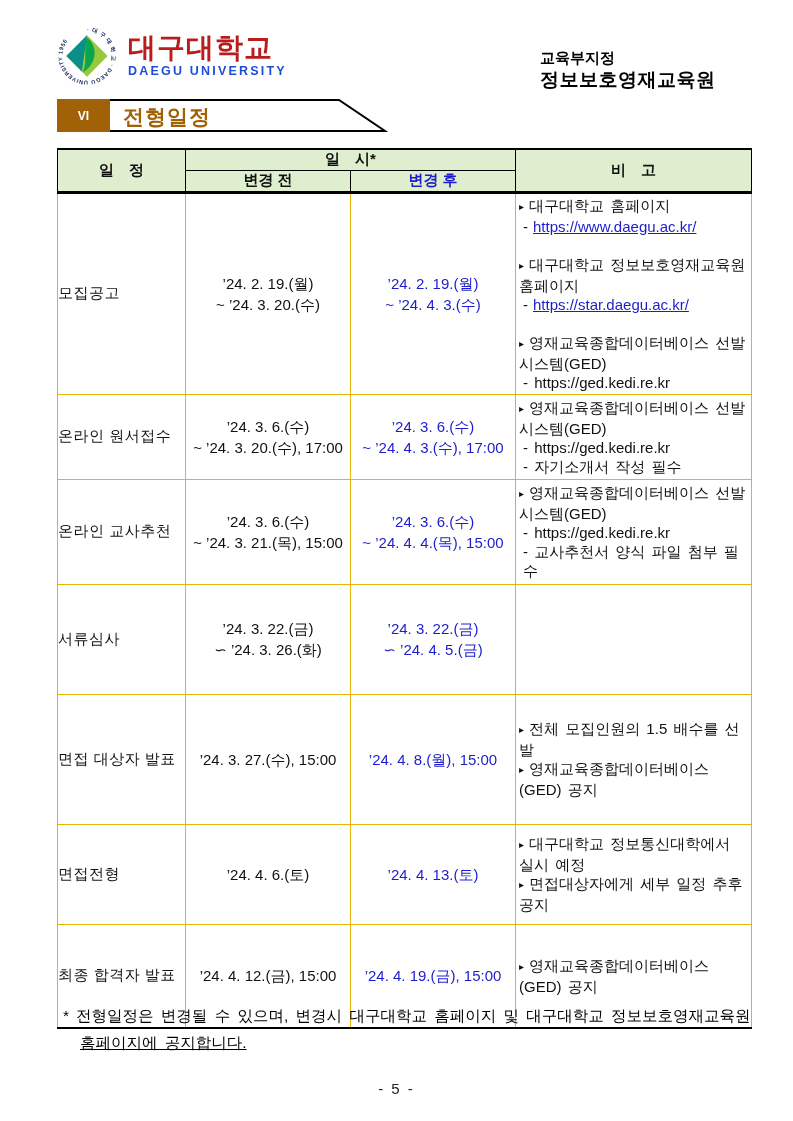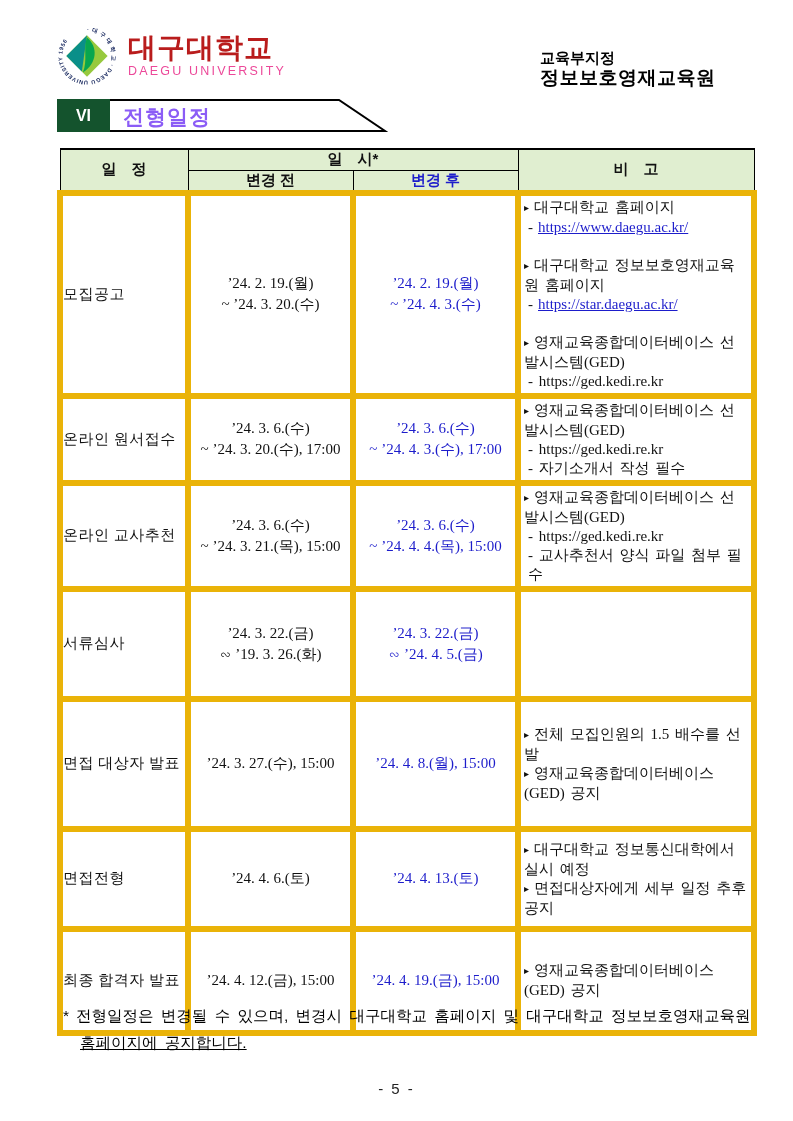--- a/index.html
+++ b/index.html
@@ -5,40 +5,40 @@
   * { margin:0; padding:0; box-sizing:border-box; }
   html,body { background:#ffffff; }
   body { font-family:"Liberation Sans","DejaVu Sans",sans-serif; color:#111; }
   .page { position:relative; width:793px; height:1121px; background:#fff; overflow:hidden; }
 
   
   .logo { position:absolute; left:55px; top:24px; display:flex; align-items:center; }
   .seal { width:64px; height:64px; flex:0 0 auto; }
   .logo-text { margin-left:9px; }
   .logo-kr { font-size:28px; font-weight:bold; color:#b91c1c; letter-spacing:1px; line-height:30px; }
-  .logo-en { font-size:12.5px; font-weight:normal; color:#ec4899; letter-spacing:2.2px; line-height:16px; }
+  .logo-en { font-size:12.5px; font-weight:bold; color:#1d4ed8; letter-spacing:2.2px; line-height:16px; }
   .org { position:absolute; left:540px; top:36px; color:#000; }
   .org1 { font-size:15px; font-weight:bold; line-height:19px;margin-top:12px; }
-  .org2 { font-size:19px; font-weight:bold; line-height:25px; letter-spacing:0.5px;font-family:Liberation Mono, monospace; }
+  .org2 { font-size:19px; font-weight:bold; line-height:25px; letter-spacing:0.5px; }
 
   
   .banner { position:absolute; left:57px; top:99px; width:335px; height:34px; }
   .banner svg { position:absolute; left:0; top:0; }
-  .vi-box { position:absolute; left:0; top:0; width:53px; height:33px; background:#14532d; color:#fff;
-            display:flex; align-items:center; justify-content:center; font-size:16px; font-weight:bold; }
-  .banner-title { position:absolute; left:66px; top:4px; font-size:21px; font-weight:bold; letter-spacing:1px; color:#8b5cf6; }
+  .vi-box { position:absolute; left:0; top:0; width:53px; height:33px; background:#a16207; color:#fff;
+            display:flex; align-items:center; justify-content:center; font-size:12px; font-weight:bold; }
+  .banner-title { position:absolute; left:66px; top:4px; font-size:21px; font-weight:bold; letter-spacing:1px; color:#a16207; }
 
   
   table.sched { position:absolute; left:57px; top:148px; width:694px; border-collapse:collapse; table-layout:fixed;
                 border-left:1.5px solid #000; border-right:1.5px solid #000;
                 border-top:2.5px solid #000; border-bottom:2.5px solid #000;padding-left:23px; }
   table.sched th { background:#e0eed0; border:1px solid #000; font-size:15px; font-weight:bold; text-align:center; }
   tr.h1 { height:21px; } tr.h2 { height:22px; }
   tbody { border-top:3px solid #000; }
-  table.sched td { border:6px solid #eab308; font-size:15px; vertical-align:middle;font-family:Liberation Serif, serif; }
+  table.sched td { border:1px solid #eab308; font-size:15px; vertical-align:middle; }
   td.lbl { letter-spacing:0.5px; }
   td.date { text-align:center; }
   .dl { line-height:21px; white-space:nowrap; }
   .blue { color:#1d1dcb;margin-top:24px; }
   td.note { padding:2px 3px; }
   .rm { line-height:19px; word-spacing:2px; }
   .rm.blank { height:19px; }
   .blt { display:inline-block; font-size:10px; margin-right:5px; transform:translateY(-1px); }
   .sub { padding-left:4px; }
   .pfx { margin-right:5px; }
@@ -166,21 +166,21 @@
           <div class="rm"><span class="blt">▸</span><span>영재교육종합데이터베이스 선발시스템(GED)</span></div>
           <div class="rm sub"><span>- https://ged.kedi.re.kr</span></div>
           <div class="rm sub"><span>- 교사추천서 양식 파일 첨부 필수</span></div>
         </td>
       </tr>
 
       <tr class="r3">
         <td class="lbl">서류심사</td>
         <td class="date">
           <div class="dl">’24. 3. 22.(금)</div>
-          <div class="dl">∽ ’19. 3. 26.(화)</div>
+          <div class="dl">∽ ’24. 3. 26.(화)</div>
         </td>
         <td class="date blue">
           <div class="dl">’24. 3. 22.(금)</div>
           <div class="dl">∽ ’24. 4. 5.(금)</div>
         </td>
         <td class="note"></td>
       </tr>
 
       <tr class="r4">
         <td class="lbl">면접 대상자 발표</td>

